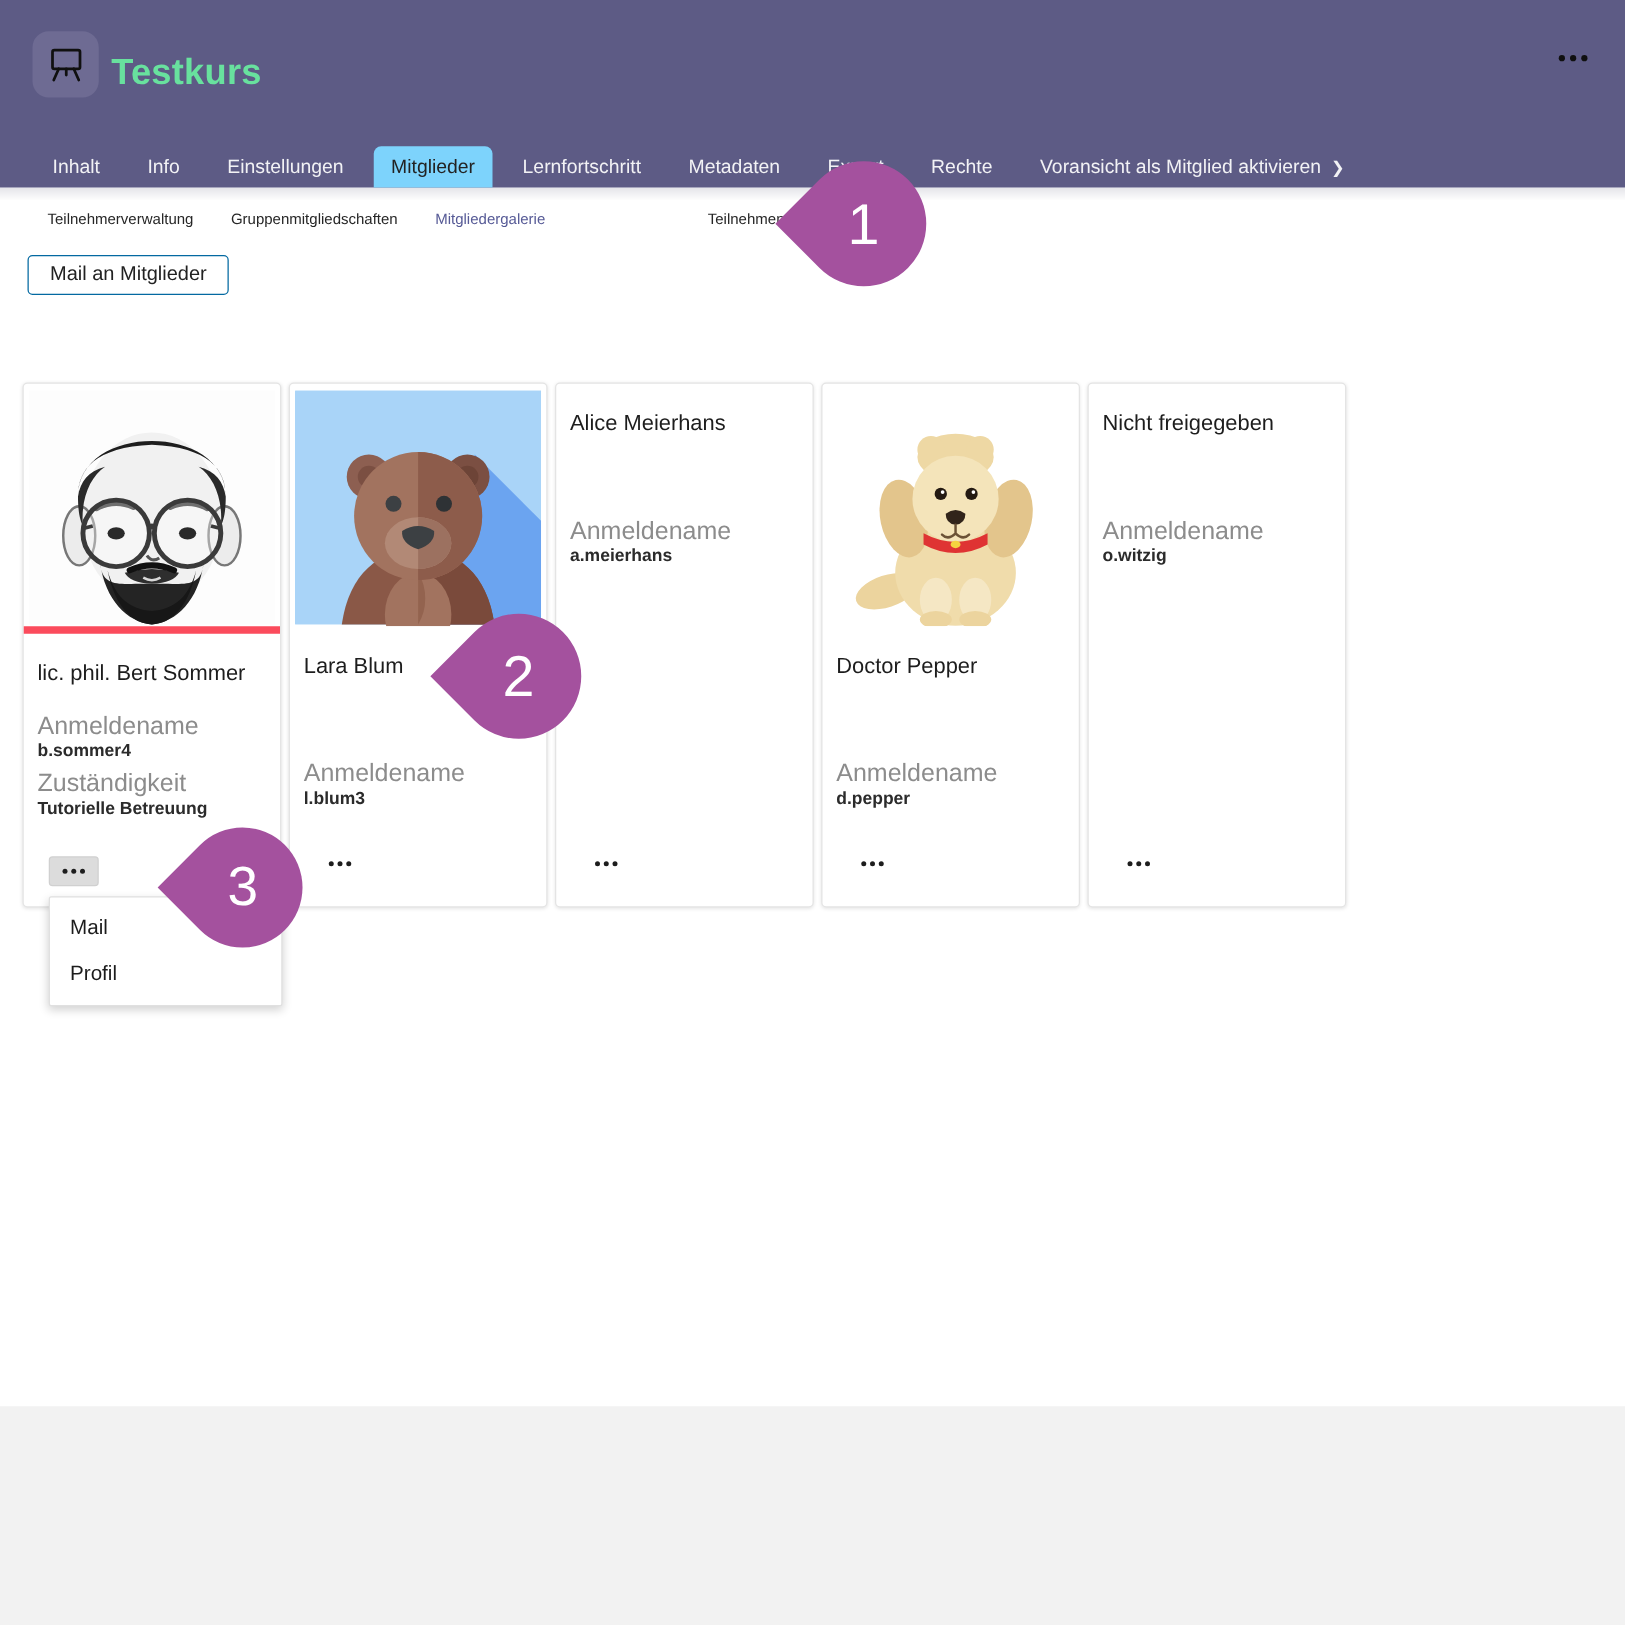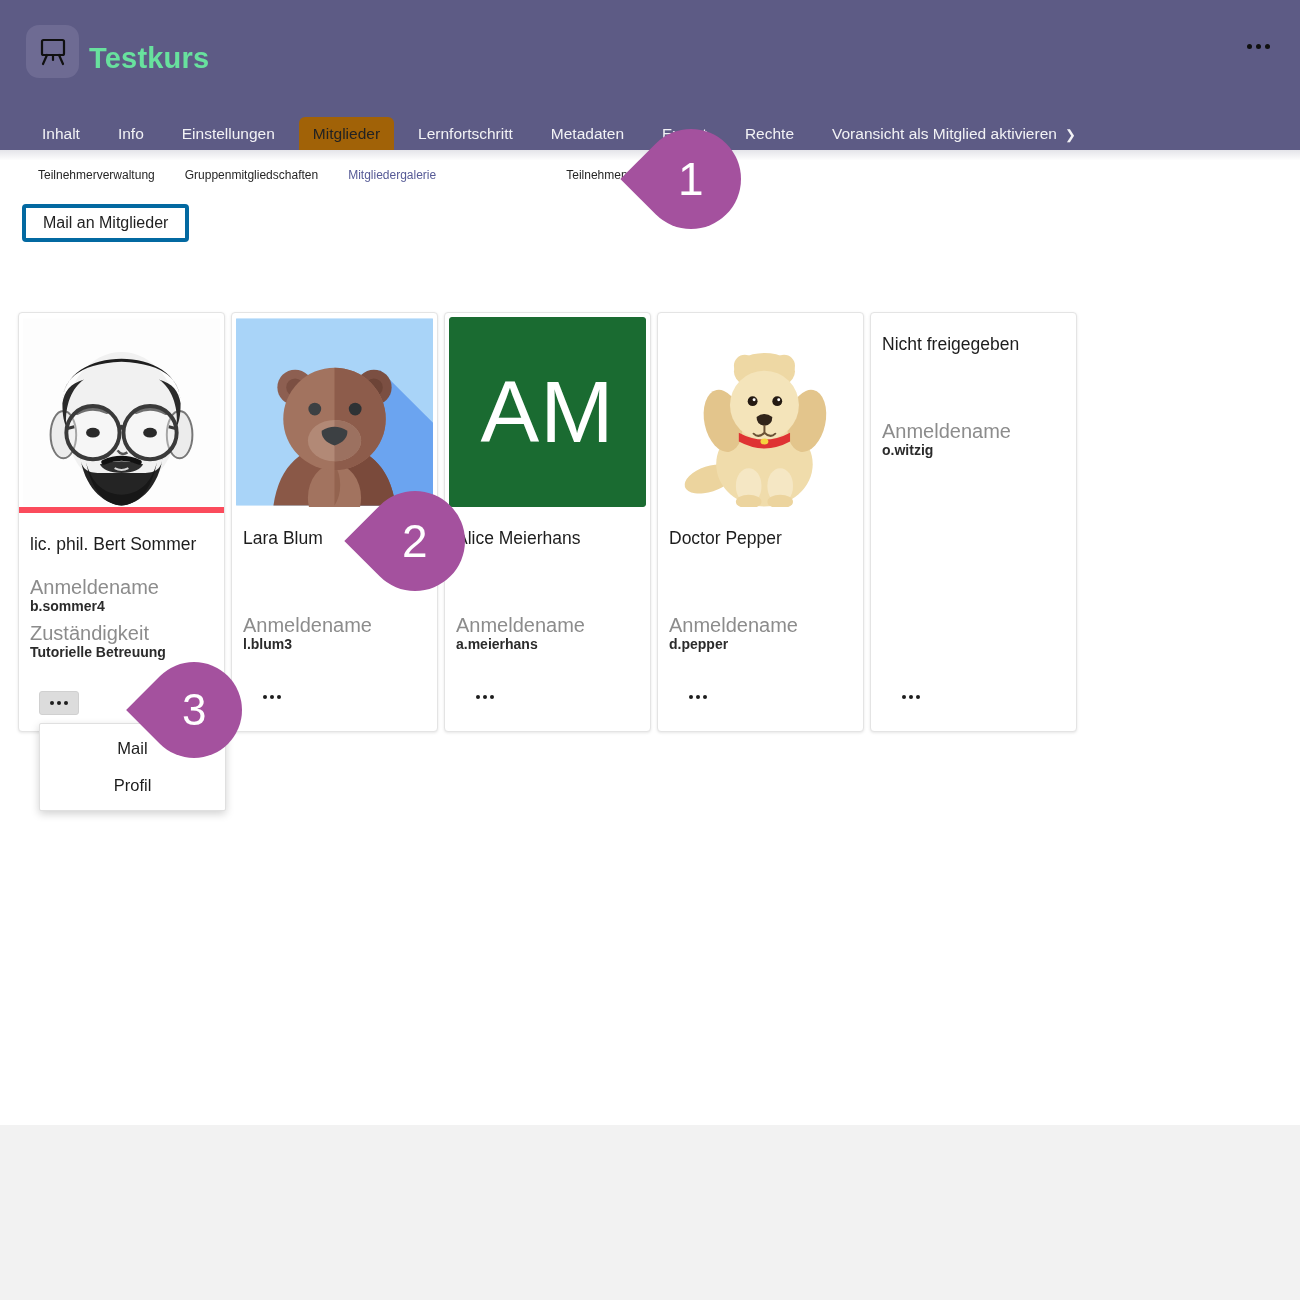--- a/index.html
+++ b/index.html
@@ -43,21 +43,21 @@
   }
   .tab {
     height:33px; line-height:33px;
     padding:0 14px;
     color:#f2f2f5;
     font-size:15.5px;
     white-space:nowrap;
     cursor:pointer;
   }
   .tab.active {
-    background:#a16207;
+    background:#7dd3fc;
     color:#222222;
     border-radius:6px 6px 0 0;
   }
   .tab .chev { font-size:13px; margin-left:8px; }
 
   .header-strip {
     height:10px;
     background:linear-gradient(#e4e4e9, #fdfdfd);
   }
 
@@ -73,21 +73,21 @@
   .subnav-item.pushed { margin-left:100px; }
 
   
   .toolbar { margin:22px 0 0 22px; }
   .btn {
     display:inline-block;
     padding:6px 17px;
     font-size:16px;
     color:#222;
     background:#fff;
-    border:4px solid #0369a1;
+    border:1px solid #0369a1;
     border-radius:4px;
     cursor:pointer;
   }
 
   
   .cards {
     display:flex;
     gap:6px;
     margin:70px 0 0 18px;
     align-items:flex-start;
@@ -146,21 +146,20 @@
   .dropdown {
     position:absolute;
     left:20px; top:410px;
     width:187px;
     background:#fff;
     border:1px solid #e0e0e0;
     border-radius:2px;
     box-shadow:0 3px 8px rgba(0,0,0,.18);
     padding:6px 0;
     z-index:25;
-    text-align:center;
   }
   .dropdown-item {
     padding:9px 16px;
     font-size:16.5px;
     color:#1c1c1c;
     cursor:pointer;
   }
 
   
   .callout {
@@ -317,23 +316,20 @@
       </div>
     </div>
     <div class="more-plain">
       <span class="dot"></span>
         <span class="dot"></span>
         <span class="dot"></span>
     </div>
   </div>
 
   <div class="card">
-    <div class="thumb">
-      <div class="initials-tile">AM</div>
-    </div>
     <div class="card-body">
       <div class="member-name">Alice Meierhans</div>
       <div class="fields low">
         <div class="f-label">Anmeldename</div>
         <div class="f-value">a.meierhans</div>
       </div>
     </div>
     <div class="more-plain">
       <span class="dot"></span>
         <span class="dot"></span>

